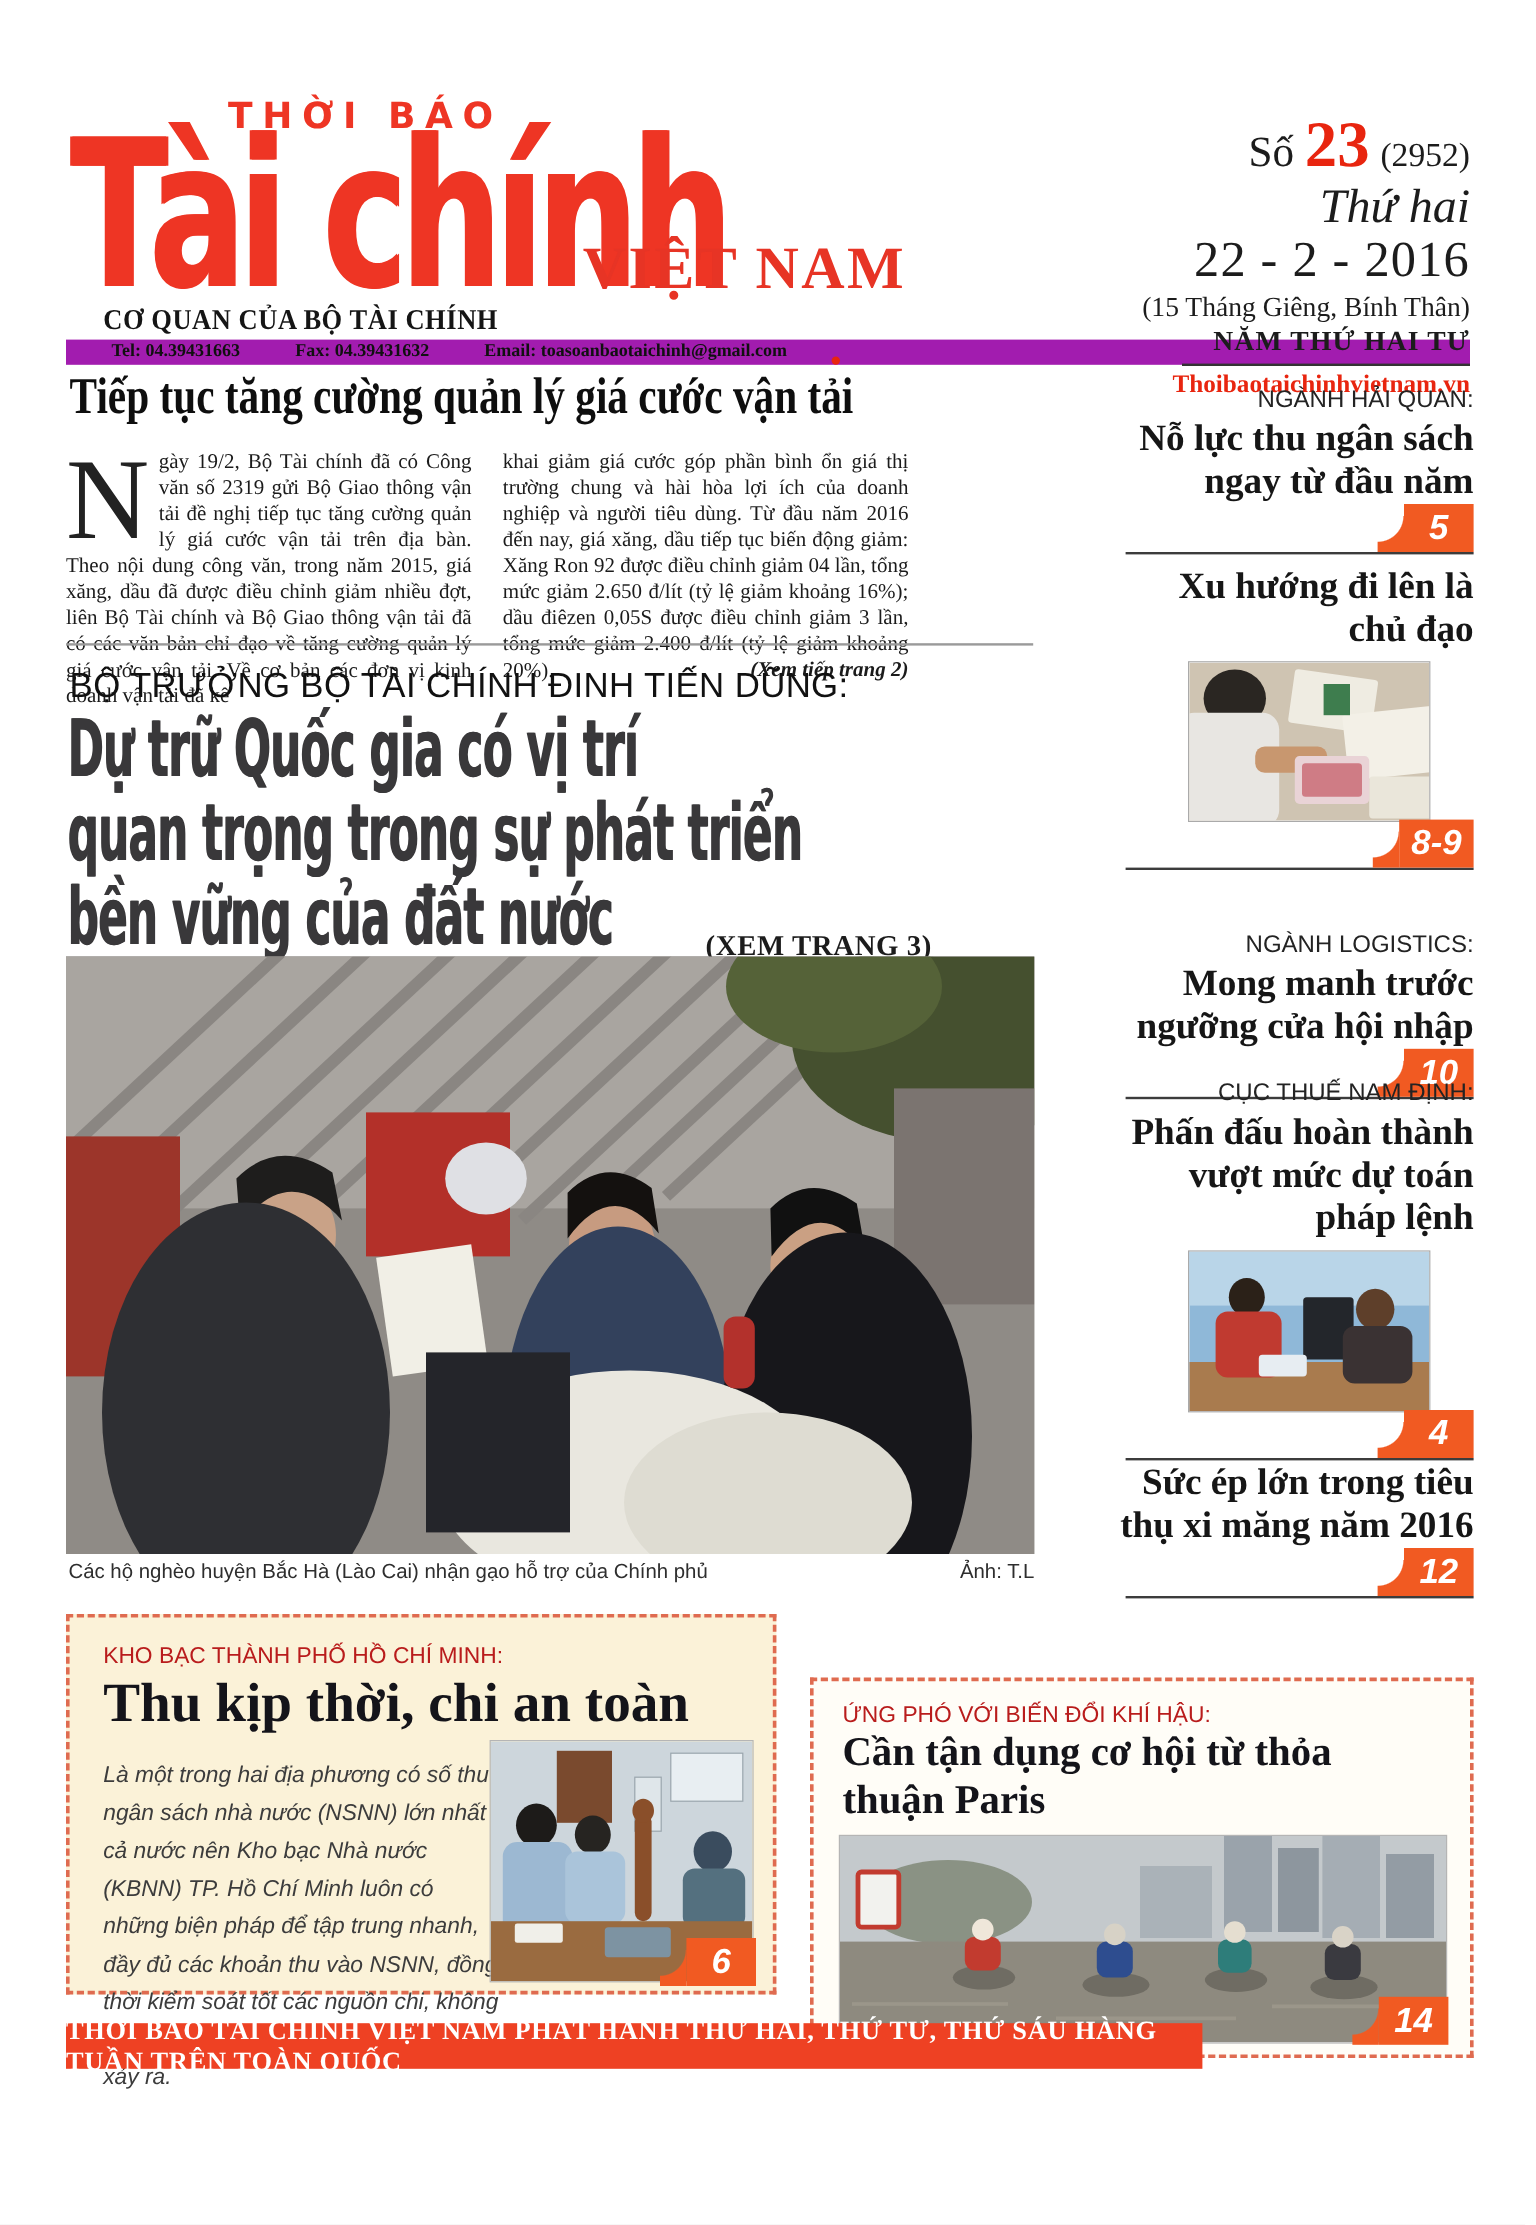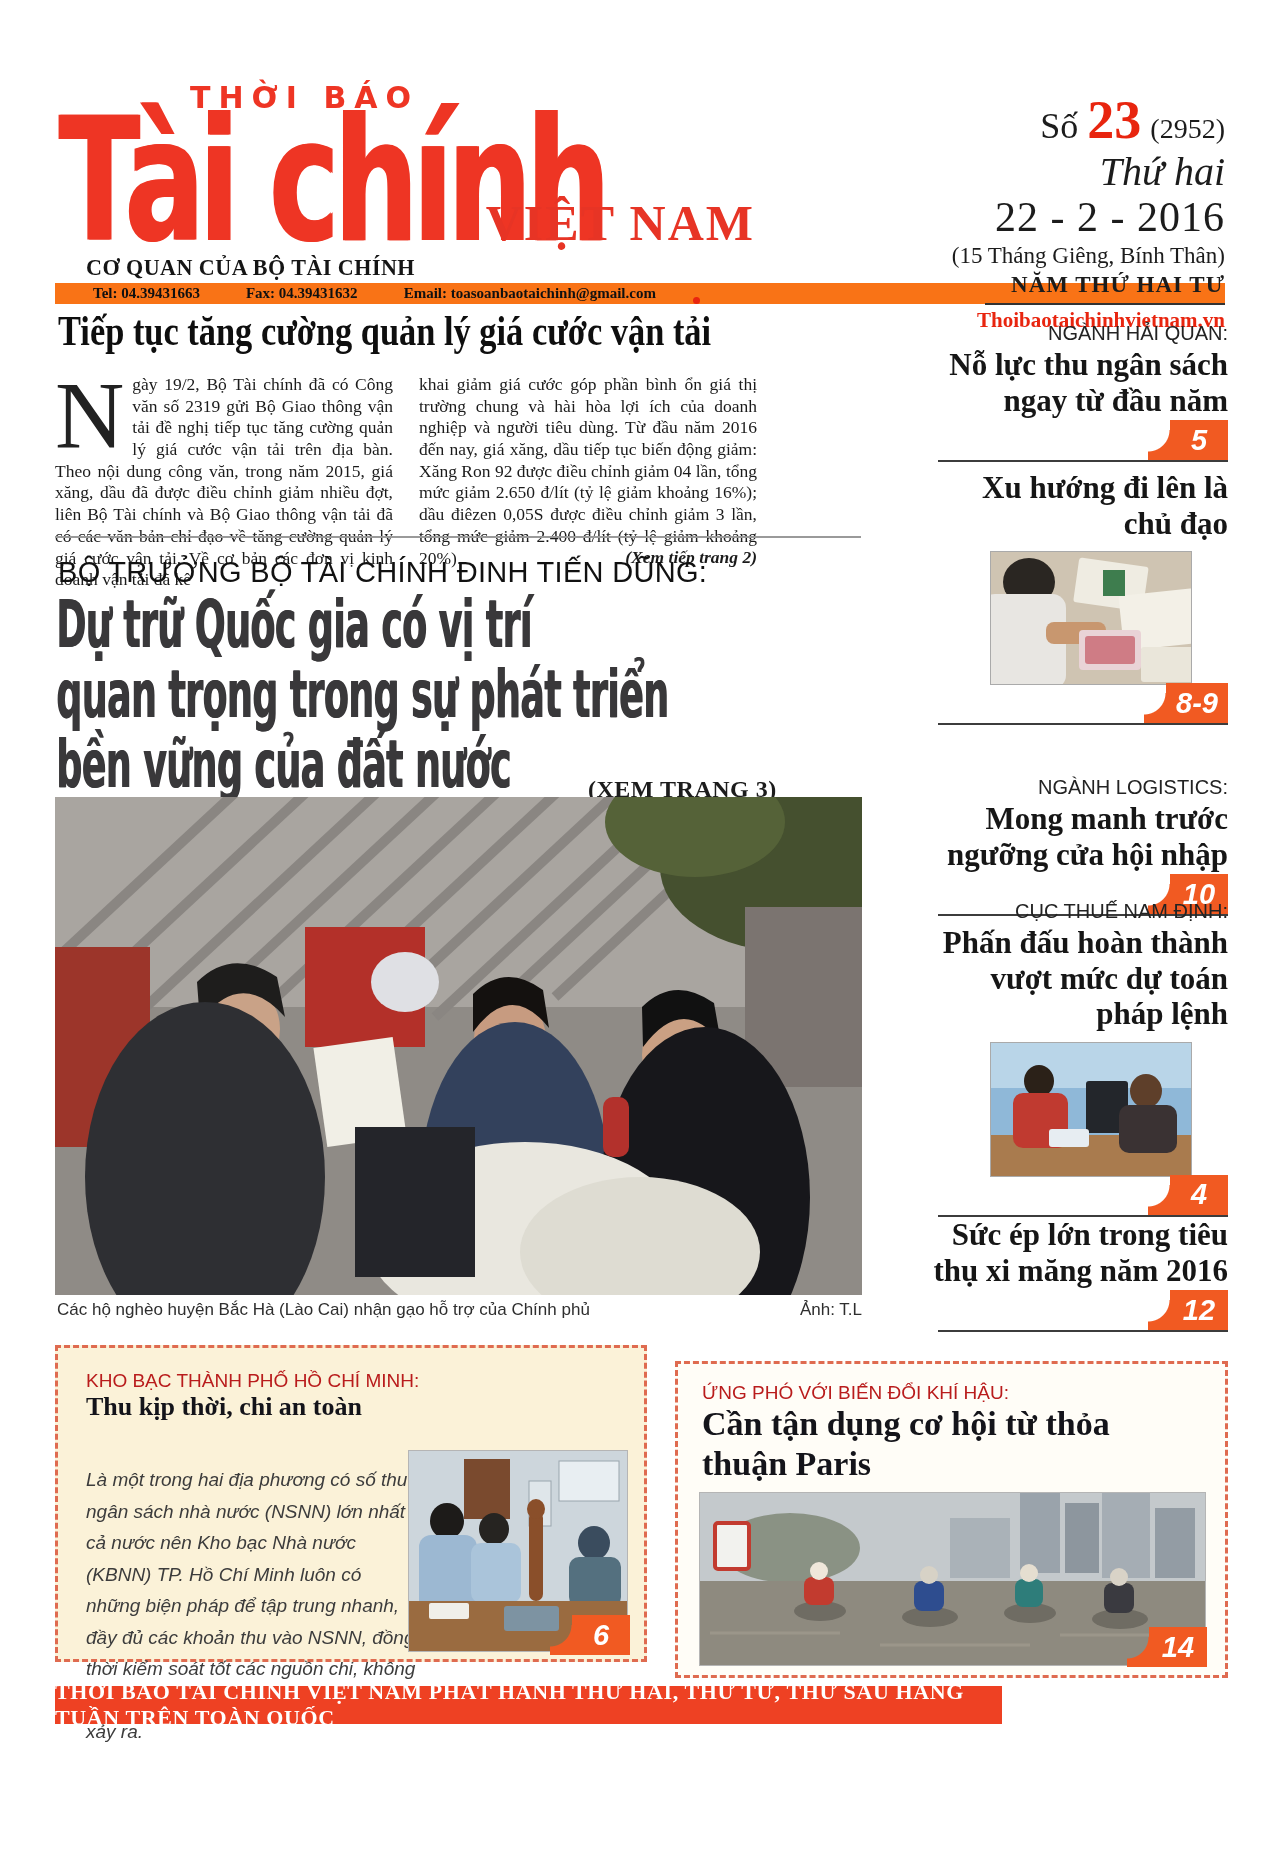--- a/index.html
+++ b/index.html
@@ -10,21 +10,21 @@
   
   .mast-tag{left:190px;top:80px;font-family:"DejaVu Sans",sans-serif;font-weight:bold;
             font-size:30px;letter-spacing:8px;color:#ee3524;}
   .mast-title{left:58px;top:96px;font-family:"DejaVu Sans",sans-serif;font-weight:bold;
               font-size:140px;line-height:1;letter-spacing:-7px;color:#ee3524;
               transform:scale(0.85,1.22);transform-origin:left top;text-shadow:2px 0 0 #ee3524;white-space:nowrap;}
   .mast-vn{left:0;top:194px;width:755px;text-align:right;font-weight:bold;font-size:50px;
            letter-spacing:2px;color:#e73425;}
   .organ{left:86px;top:254px;font-weight:bold;font-size:24px;letter-spacing:.5px;color:#151515;
          transform:scaleX(.92);transform-origin:left top;white-space:nowrap;}
-  .graybar{left:55px;top:283px;width:1170px;height:21px;background:#f97316;
+  .graybar{left:55px;top:283px;width:1170px;height:21px;background:#a21caf;
            display:flex;align-items:center;gap:46px;padding-left:38px;box-sizing:border-box;
            font-weight:bold;font-size:15px;color:#101010;}
   
   .issue{right:55px;top:92px;width:300px;text-align:right;line-height:1.05;}
   .issue .l1{font-size:36px;}
   .issue .num{font-size:54px;font-weight:bold;color:#e8250f;}
   .issue .code{font-size:28px;}
   .issue .day{font-size:40px;font-style:italic;margin-top:2px;}
   .issue .date{font-size:42px;margin-top:2px;letter-spacing:1px;}
   .issue .lunar{font-size:23px;margin-top:5px;}
@@ -61,24 +61,24 @@
   .sb-photo{margin:10px 36px 0 auto;border:1px solid #aaa;overflow:hidden;}
   .sb-rule{position:relative;margin-left:148px;height:42px;border-bottom:2px solid #3c3c3c;}
   .pbadge{position:absolute;right:0;bottom:0;height:40px;min-width:38px;padding:0 10px;
           background:#f15a22;color:#fff;display:flex;align-items:center;justify-content:center;
           font-family:"Liberation Sans","DejaVu Sans",sans-serif;font-style:italic;font-weight:bold;font-size:29px;}
   .pbadge::before{content:"";position:absolute;right:100%;bottom:0;width:22px;height:30px;
           background:radial-gradient(circle at 0 0,rgba(255,255,255,0) 21px,#f15a22 22px);}
 
   
   .boxl{left:55px;top:1345px;width:592px;height:317px;background:#fbf2d8;border:3px dashed #df6b50;box-sizing:border-box;}
-  .boxr{left:675px;top:1361px;width:553px;height:317px;background:#fffdf7;border:3px dashed #df6b50;box-sizing:border-box;}
+  .boxr{left:675px;top:1398px;width:553px;height:317px;background:#fffdf7;border:3px dashed #df6b50;box-sizing:border-box;}
   .box-kicker{position:absolute;font-family:"Liberation Sans","DejaVu Sans",sans-serif;font-size:19px;color:#b91c1c;}
   .boxl .box-kicker{left:28px;top:22px;}
-  .boxl .box-h{position:absolute;left:28px;top:44px;font-size:26px;font-weight:bold;color:#14141a;}
+  .boxl .box-h{position:absolute;left:28px;top:44px;font-size:46px;font-weight:bold;color:#14141a;}
   .boxl .box-body{position:absolute;left:28px;top:116px;width:330px;font-family:"Liberation Sans","DejaVu Sans",sans-serif;
                   font-style:italic;font-size:19px;line-height:1.66;color:#3c3c3c;}
   .boxl .box-photo{position:absolute;right:16px;top:102px;width:218px;height:200px;border:1px solid #b5b5b5;overflow:hidden;}
   .boxr .box-kicker{left:24px;top:18px;}
   .boxr .box-h{position:absolute;left:24px;top:40px;width:420px;font-size:34px;font-weight:bold;line-height:1.18;color:#14141a;}
   .boxr .box-photo{position:absolute;left:21px;top:128px;width:505px;height:172px;border:1px solid #b5b5b5;overflow:hidden;}
   .box-badge{position:absolute;}
 
   
   .banner{left:55px;top:1686px;width:947px;height:38px;background:#ee4123;color:#fff;

